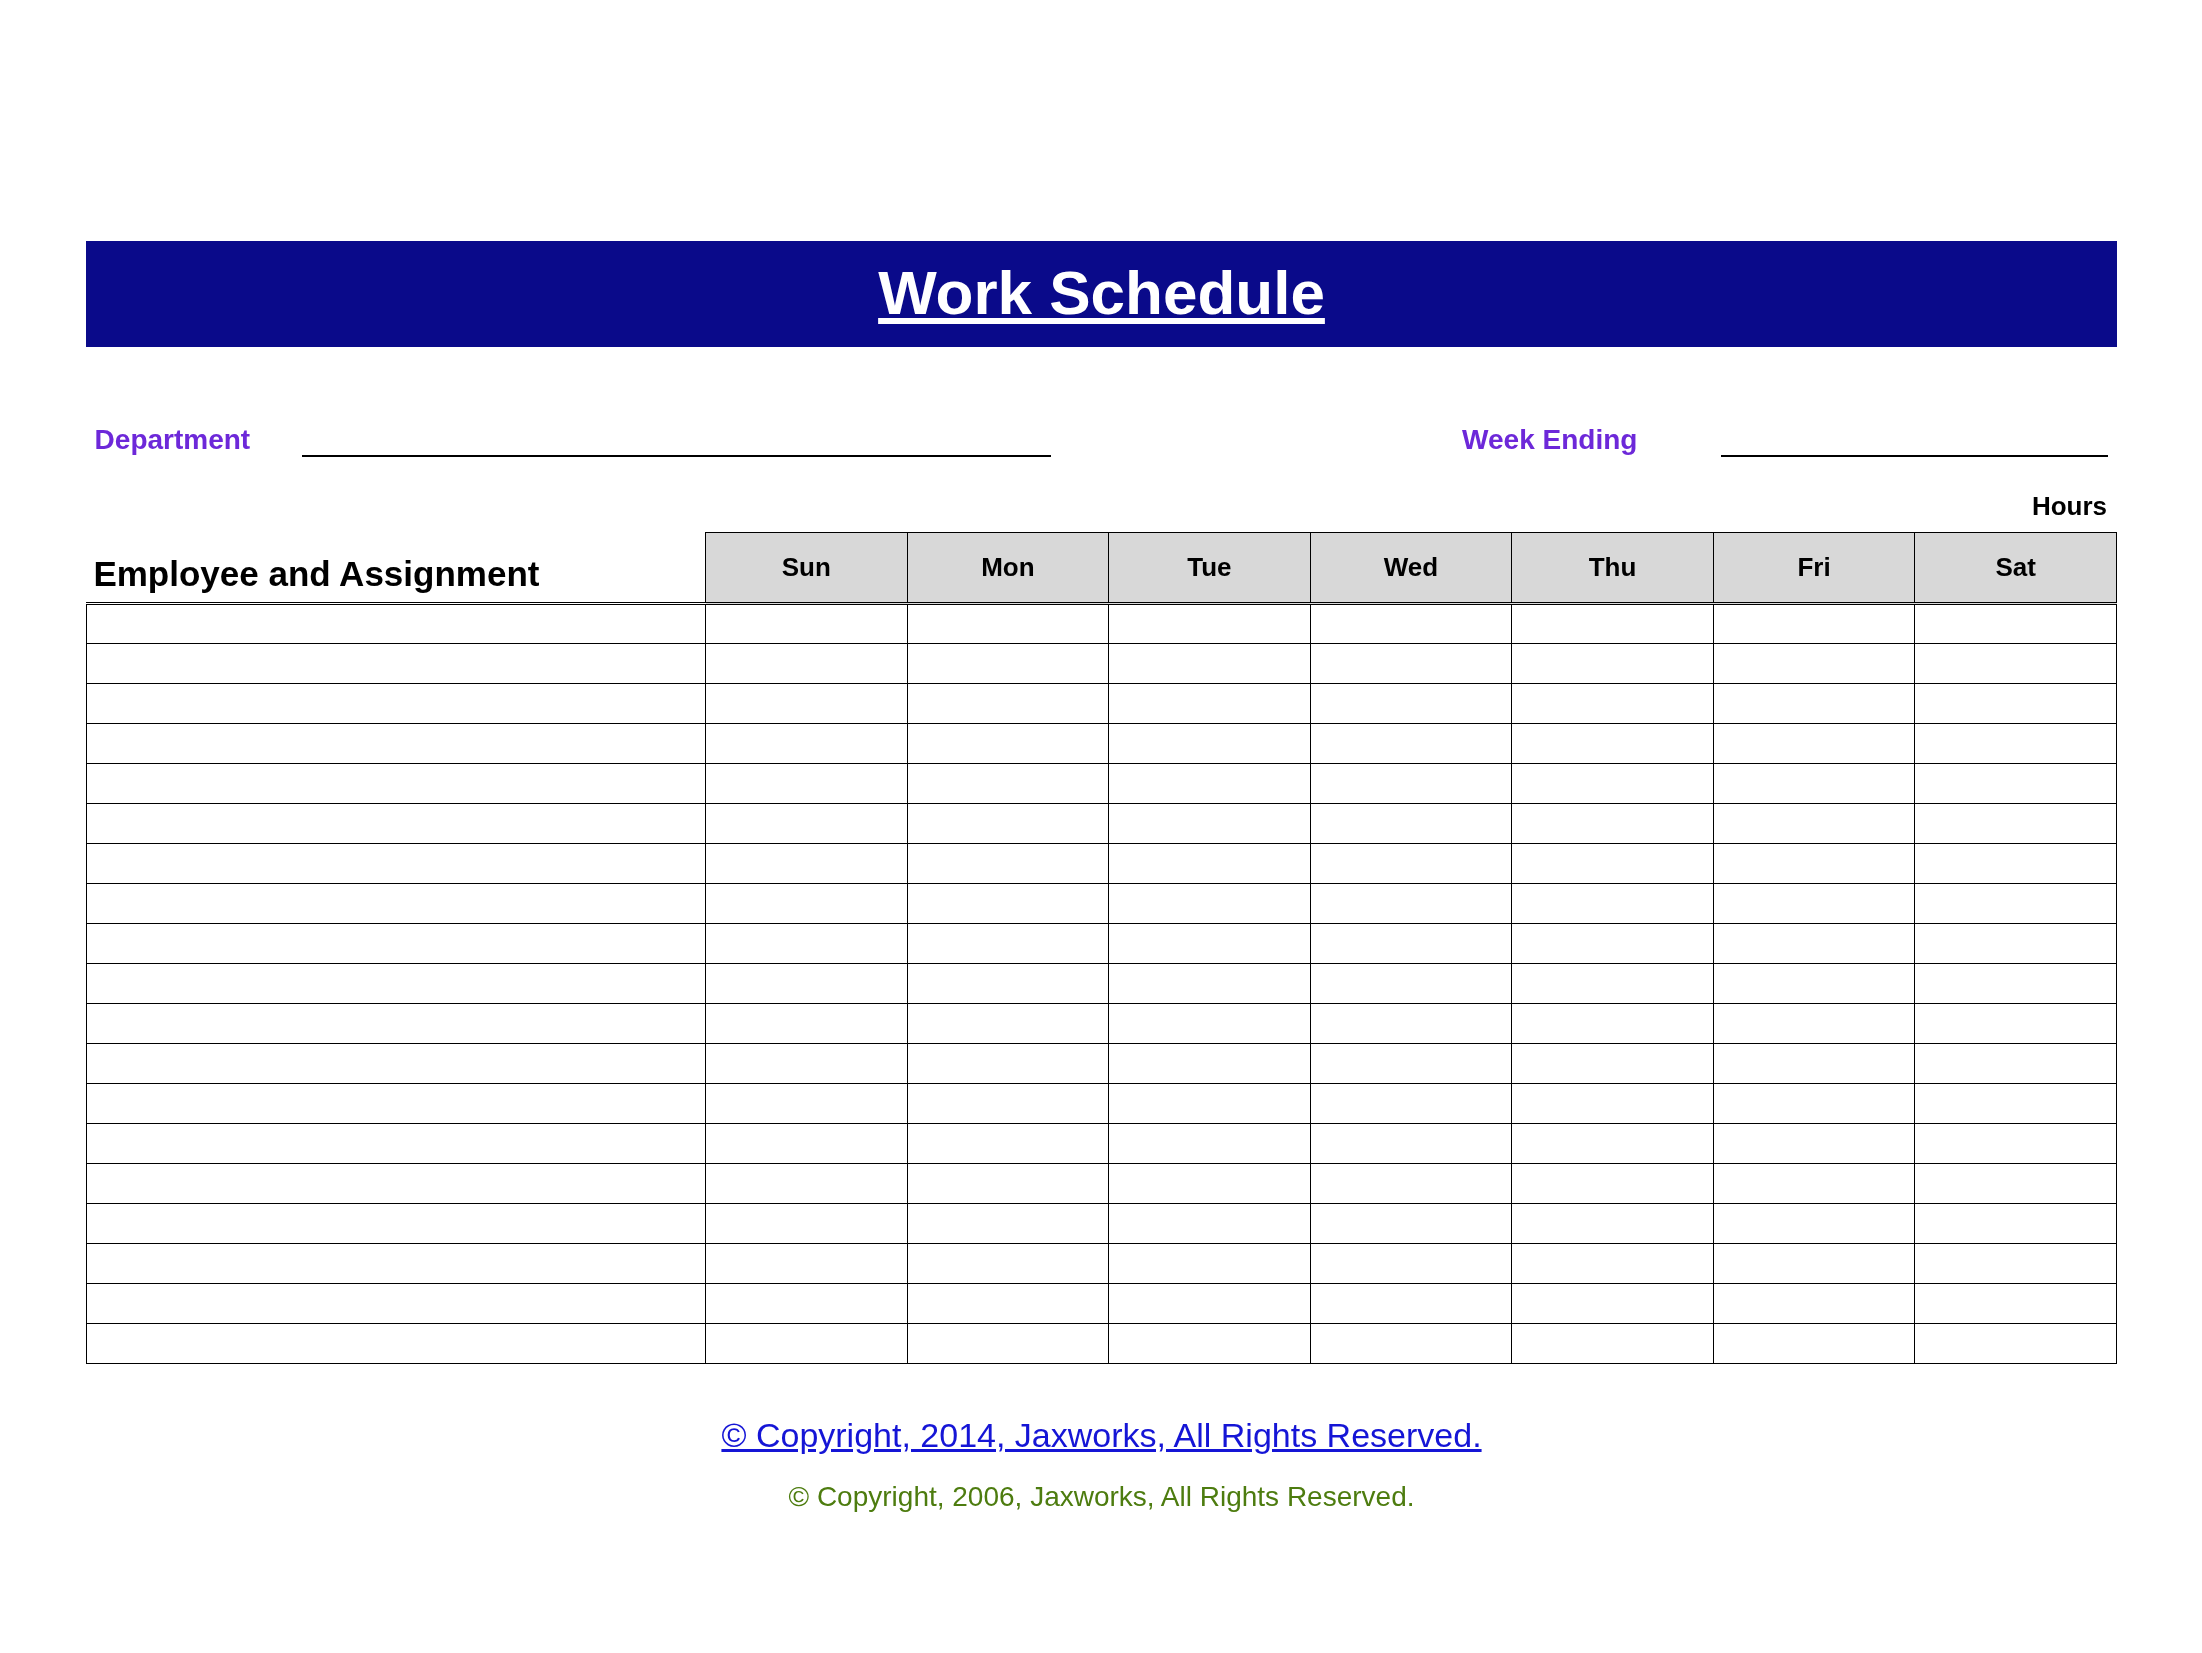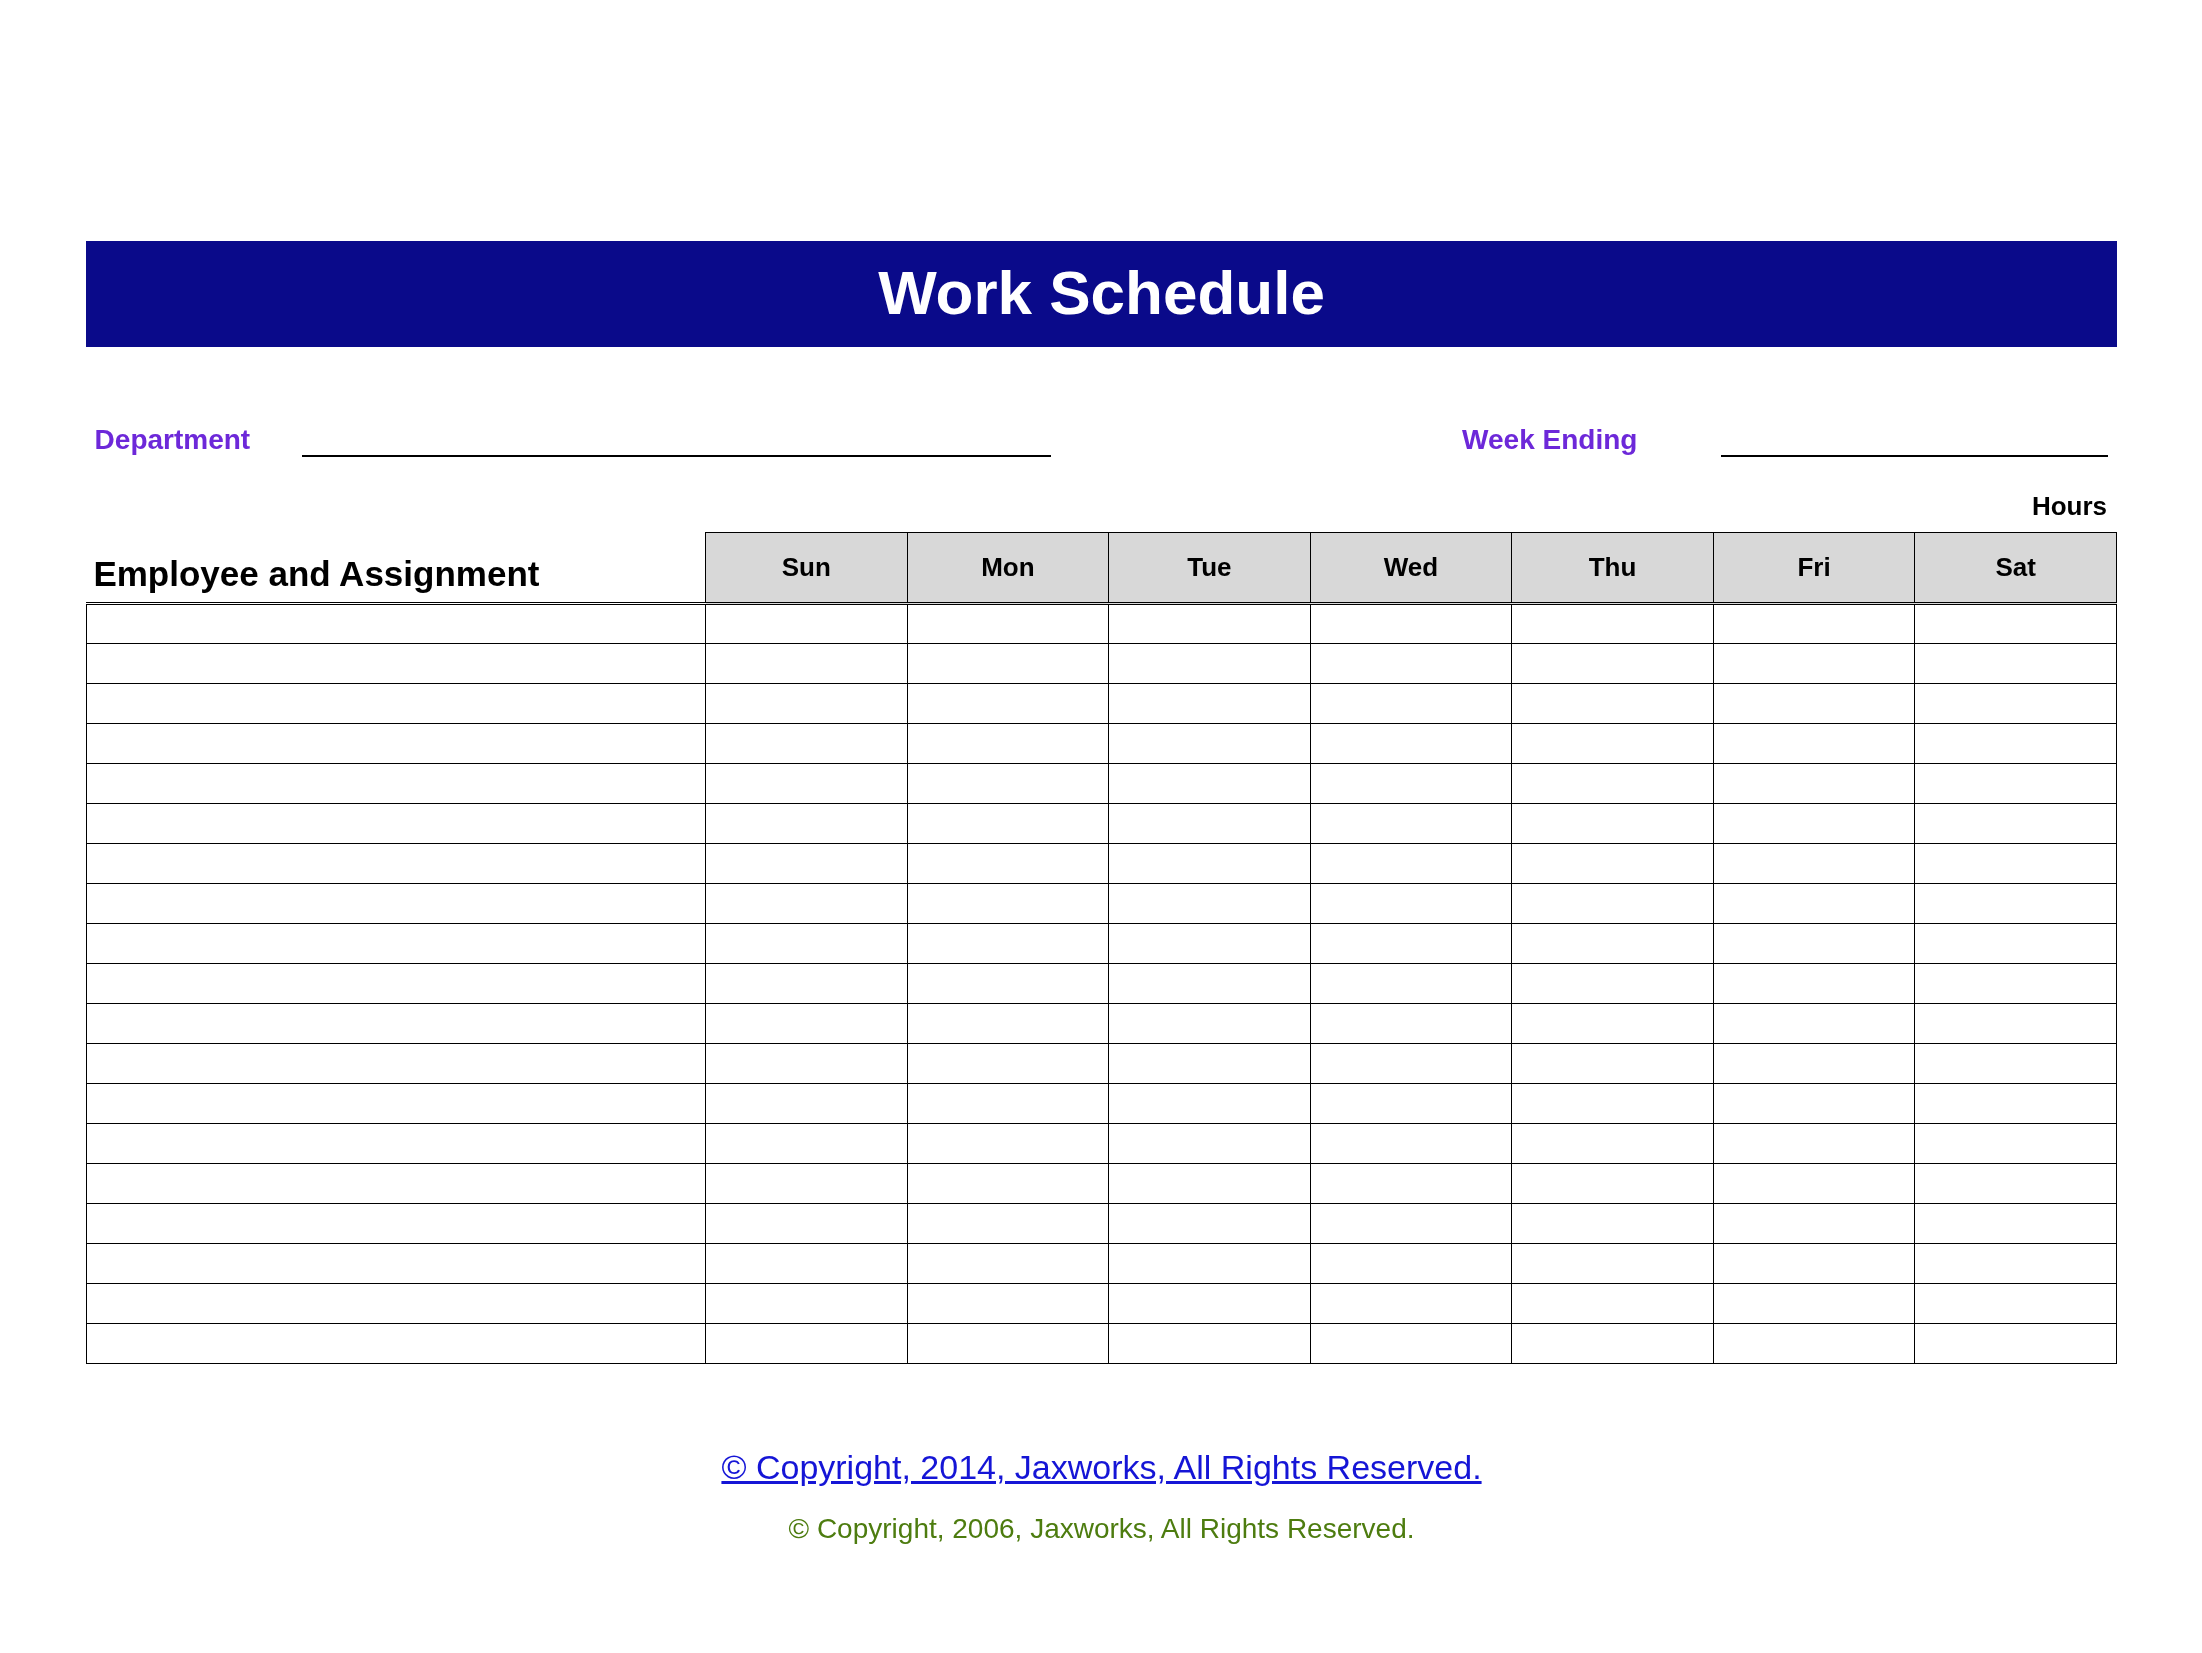--- a/index.html
+++ b/index.html
@@ -11,20 +11,21 @@
     padding: 241px 86px 0 86px;
   }
   .title-bar {
     background: #0a0a8a;
     color: #ffffff;
     font-weight: bold;
     font-size: 62px;
     text-align: center;
     padding: 15.5px 0 19px 0;
     margin-bottom: 77px;
+    text-decoration: underline;
   }
   .meta-row {
     display: flex;
     align-items: flex-end;
     font-weight: bold;
     font-size: 28px;
     color: #6d28d9;
     margin-bottom: 34px;
     padding: 0 8.6px;
   }
@@ -83,21 +84,20 @@
   .footer {
     text-align: center;
     margin-top: 52px;
   }
   .footer .link {
     color: #1515d6;
     font-size: 34px;
     text-decoration: underline;
     display: inline-block;
     margin-bottom: 26px;
-    margin-top: 32px;
   }
   .footer .sub {
     color: #4d7c0f;
     font-size: 28px;
   }
 </style>
 </head>
 <body>
 
 <div class="title-bar">

